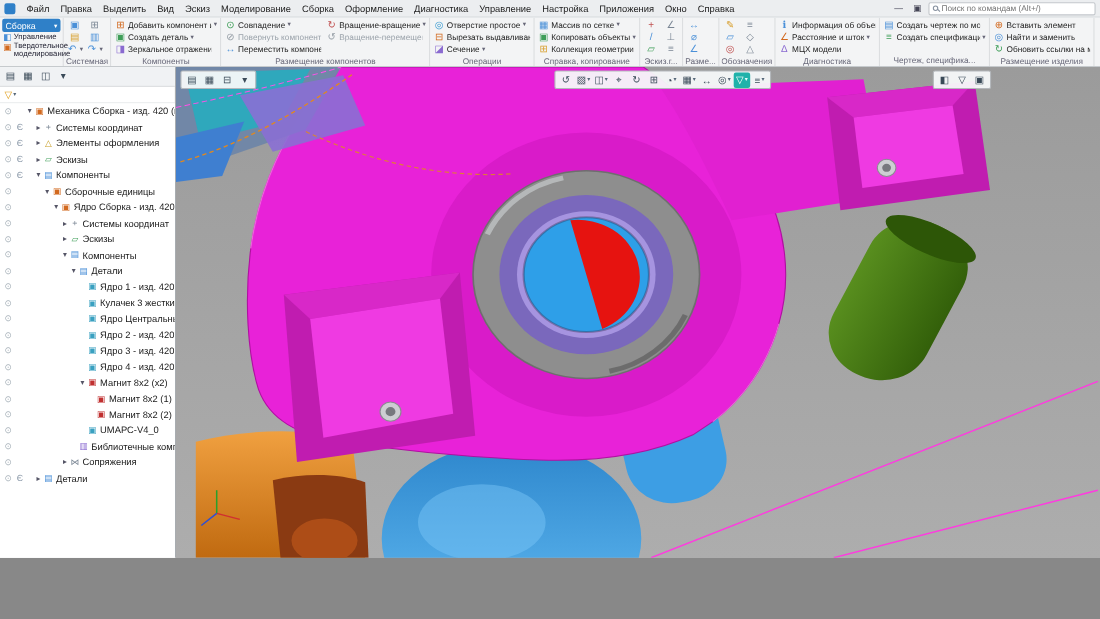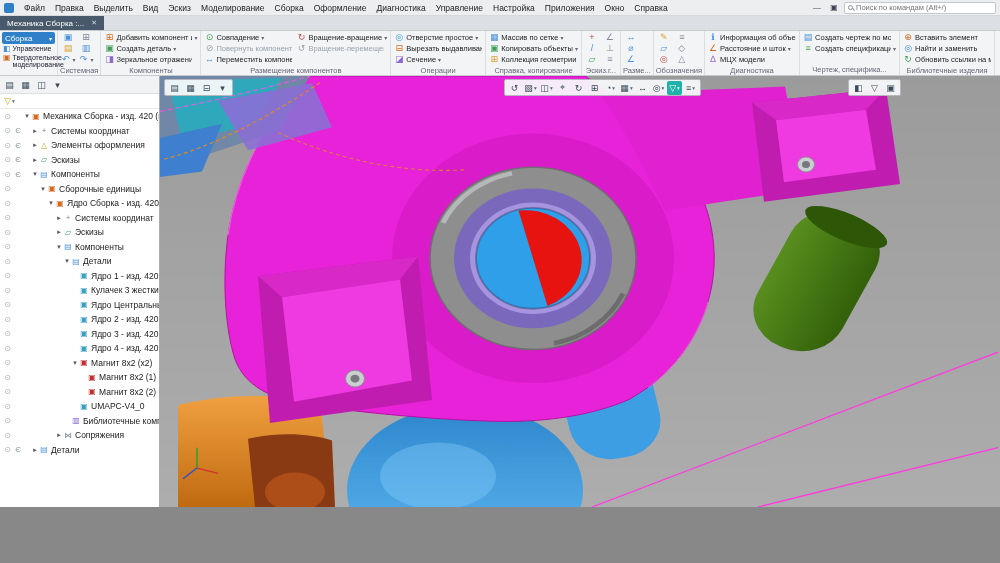--- a/index.html
+++ b/index.html
@@ -95,26 +95,20 @@
     <span class="menubar-right">
       <span class="mb-btn">—</span>
       <span class="mb-btn">▣</span>
       <span class="searchbox">
         <span class="search-glass"></span>
         <input placeholder="Поиск по командам (Alt+/)" style="">
       </span>
     </span>
   </div>
 
-  <div class="tabrow">
-    <span class="tab">
-      <span>Механика Сборка :...</span>
-      <span class="tab-close">✕</span>
-    </span>
-  </div>
 
   <div class="ribbon">
     <div class="selector">
       <div class="sel-active">
         <span>Сборка</span>
         <span class="sel-caret">▾</span>
       </div>
       <div class="sel-item">
         <span class="sel-ico" style="color:#4a90d8">◧</span>
         <span>Управление</span>
@@ -364,21 +358,21 @@
               <div class="rib-btn">
                 <span class="rib-ico" style="color: rgb(74, 144, 216);">◎</span>
                 <span class="rib-lbl">Найти и заменить</span>
               </div>
               <div class="rib-btn">
                 <span class="rib-ico" style="color: rgb(63, 158, 88);">↻</span>
                 <span class="rib-lbl">Обновить ссылки на мод...</span>
               </div>
             </div>
           </div>
-          <div class="rib-label">Библиотечные изделия</div>
+          <div class="rib-label">Размещение изделия</div>
         </div>
       </div>
   </div>
 
   <div class="main">
 
     <div class="treepanel">
       <div class="tree-toolbar">
           <span class="vbtn">
             <span class="g">▤</span>

